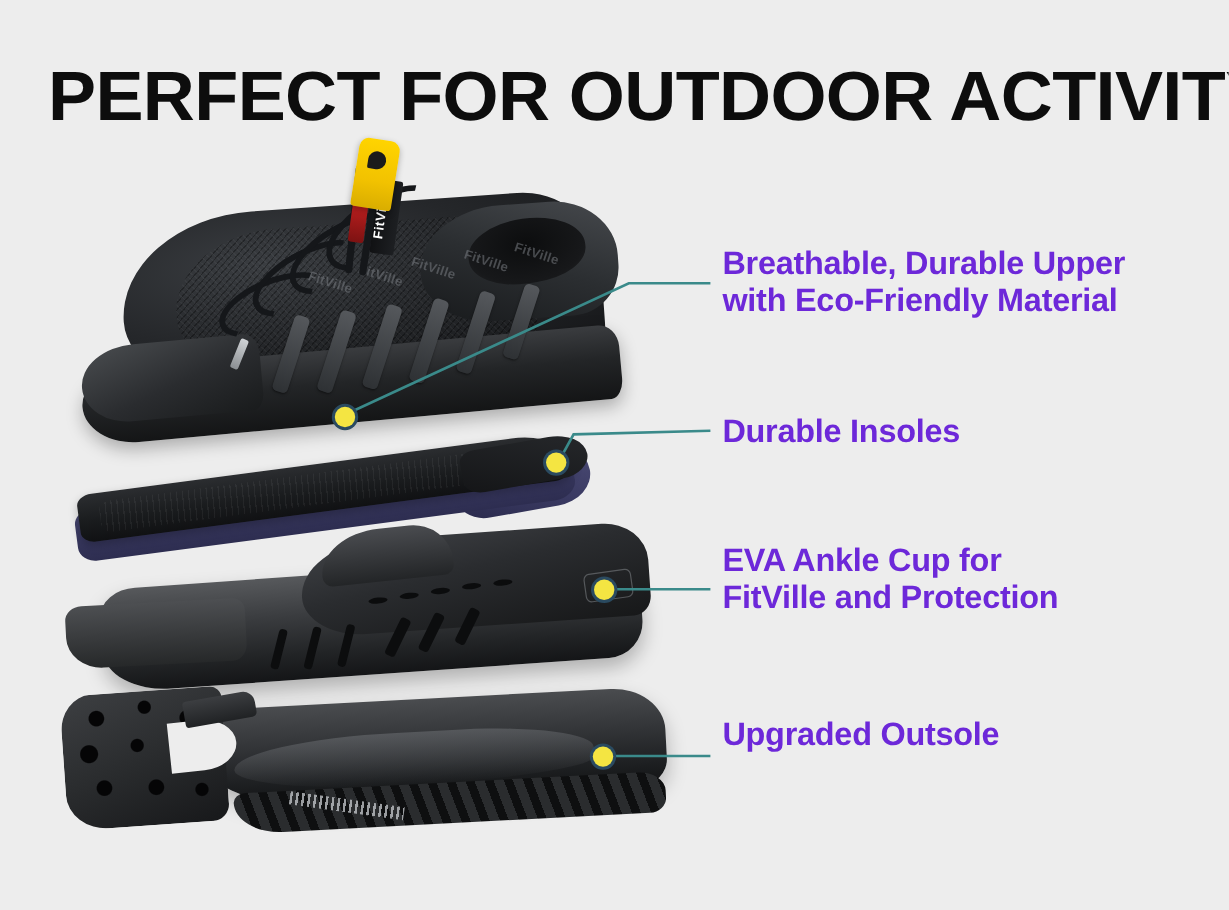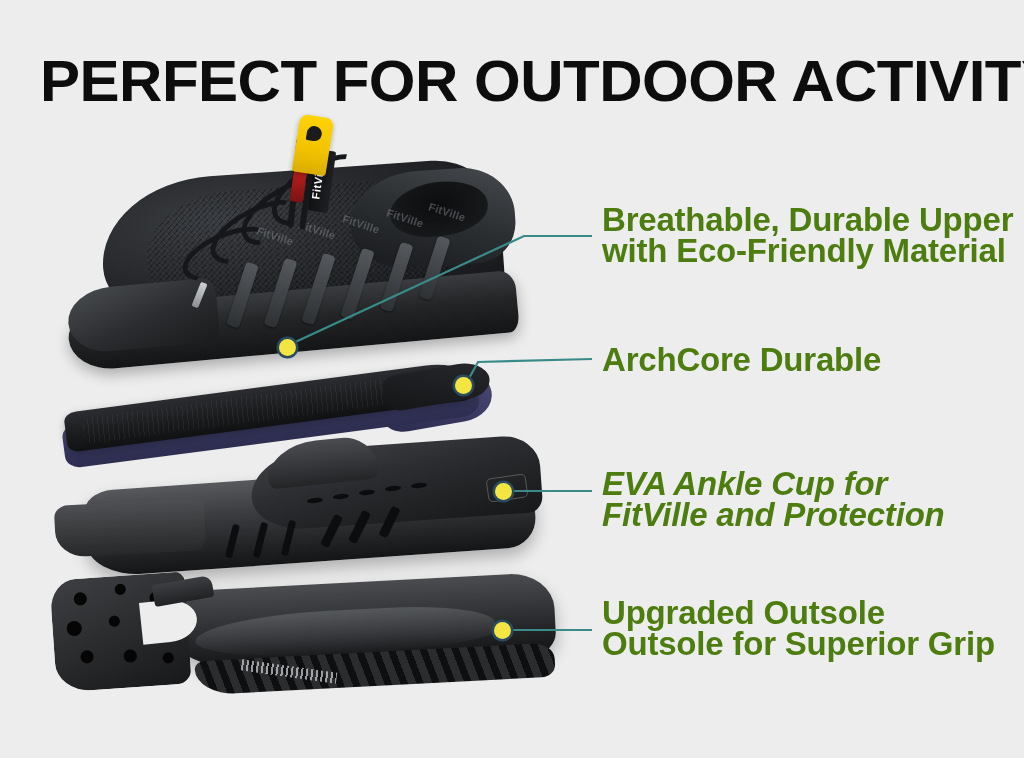--- a/index.html
+++ b/index.html
@@ -23,23 +23,23 @@
     white-space:nowrap;
     transform:scaleX(1.035);
     transform-origin:left center;
   }
 
   
   .callout-text{
     position:absolute;
     font-family:"Liberation Sans", sans-serif;
     font-weight:bold;
-    font-size:33px;
+    font-size:27px;
     line-height:31px;
-    color:#4d7c0f;
+    color:#6d28d9;
     letter-spacing:-0.2px;
     white-space:nowrap;
   }
   .callout-text .l2{display:block;}
 
   
   #leaders{position:absolute;left:0;top:0;width:1024px;height:758px;pointer-events:none;}
 
   
   .dot{
@@ -389,26 +389,25 @@
   <div class="dot" style="left:495px;top:483px;"></div>
   <div class="dot" style="left:494px;top:622px;"></div>
   <div class="dot small" style="left:672px;top:589px;opacity:0;"></div>
 
   <div class="callout-text" style="left:602px;top:204px;">
     <span>Breathable, Durable Upper</span>
     <span class="l2">with Eco-Friendly Material</span>
   </div>
 
   <div class="callout-text" style="left:602px;top:344px;">
-    <span>ArchCore Durable</span>
-  </div>
-
-  <div class="callout-text" style="left:602px;top:468px;font-style:italic;">
+    <span>Durable Insoles</span>
+  </div>
+
+  <div class="callout-text" style="left:602px;top:452px;">
     <span>EVA Ankle Cup for</span>
     <span class="l2">FitVille and Protection</span>
   </div>
 
   <div class="callout-text" style="left:602px;top:597px;">
     <span>Upgraded Outsole</span>
-    <span class="l2">Outsole for Superior Grip</span>
   </div>
 
 </div>
 
 </body></html>

